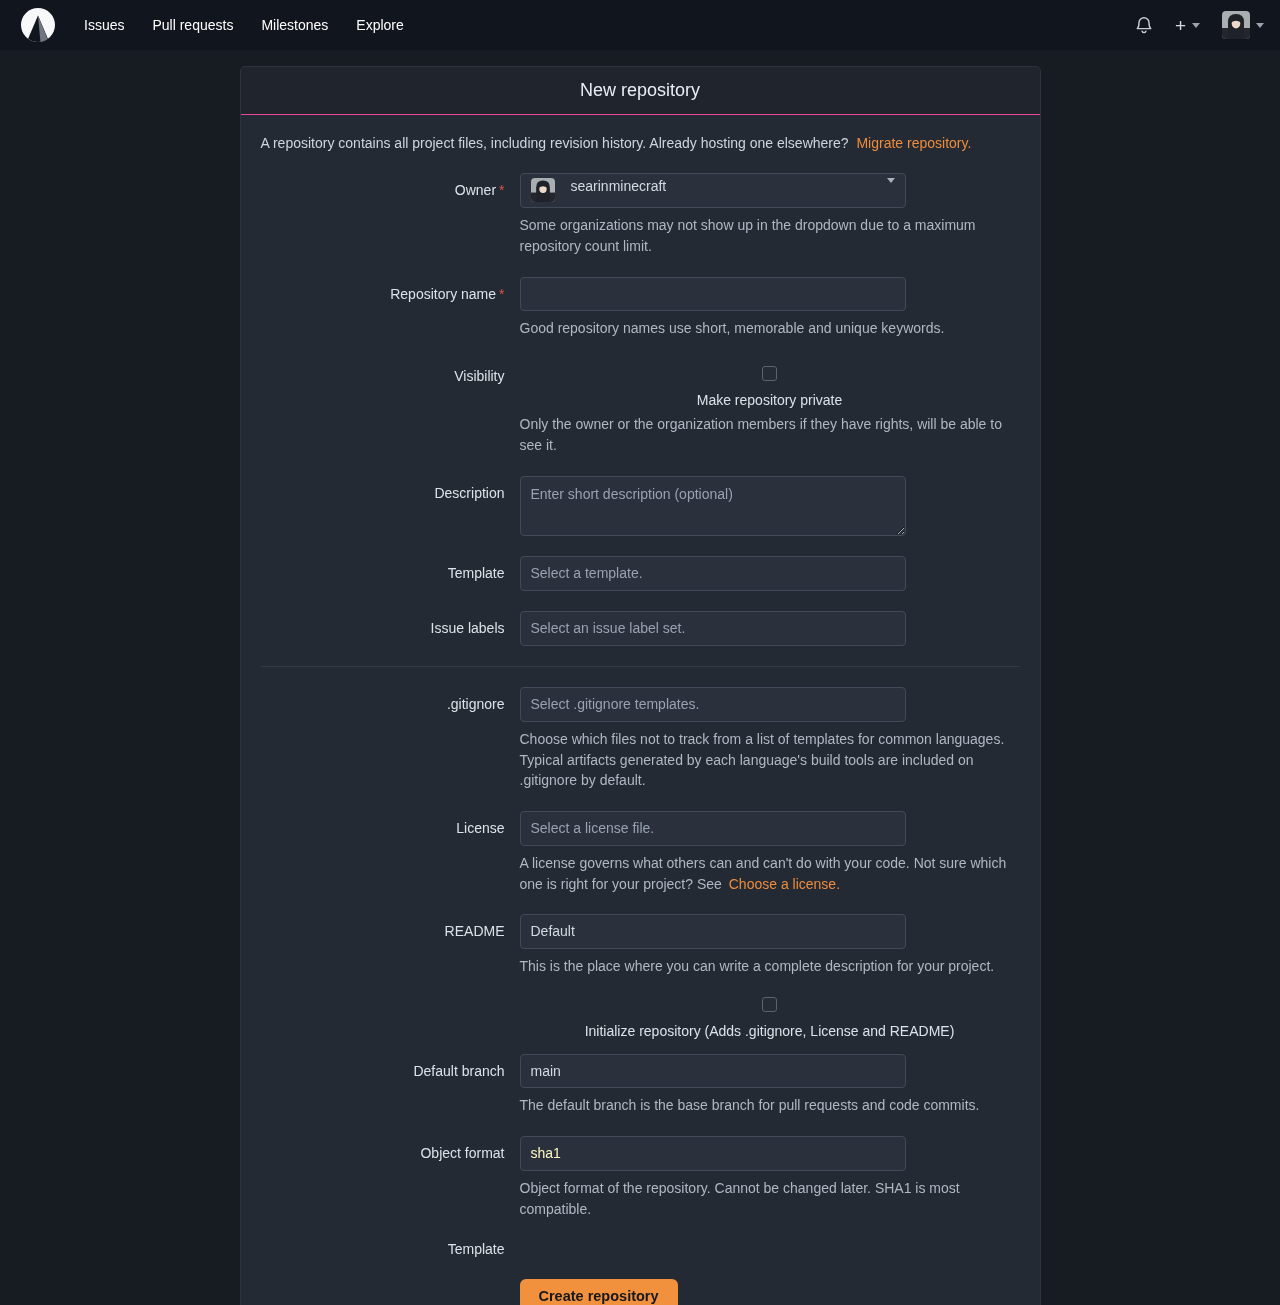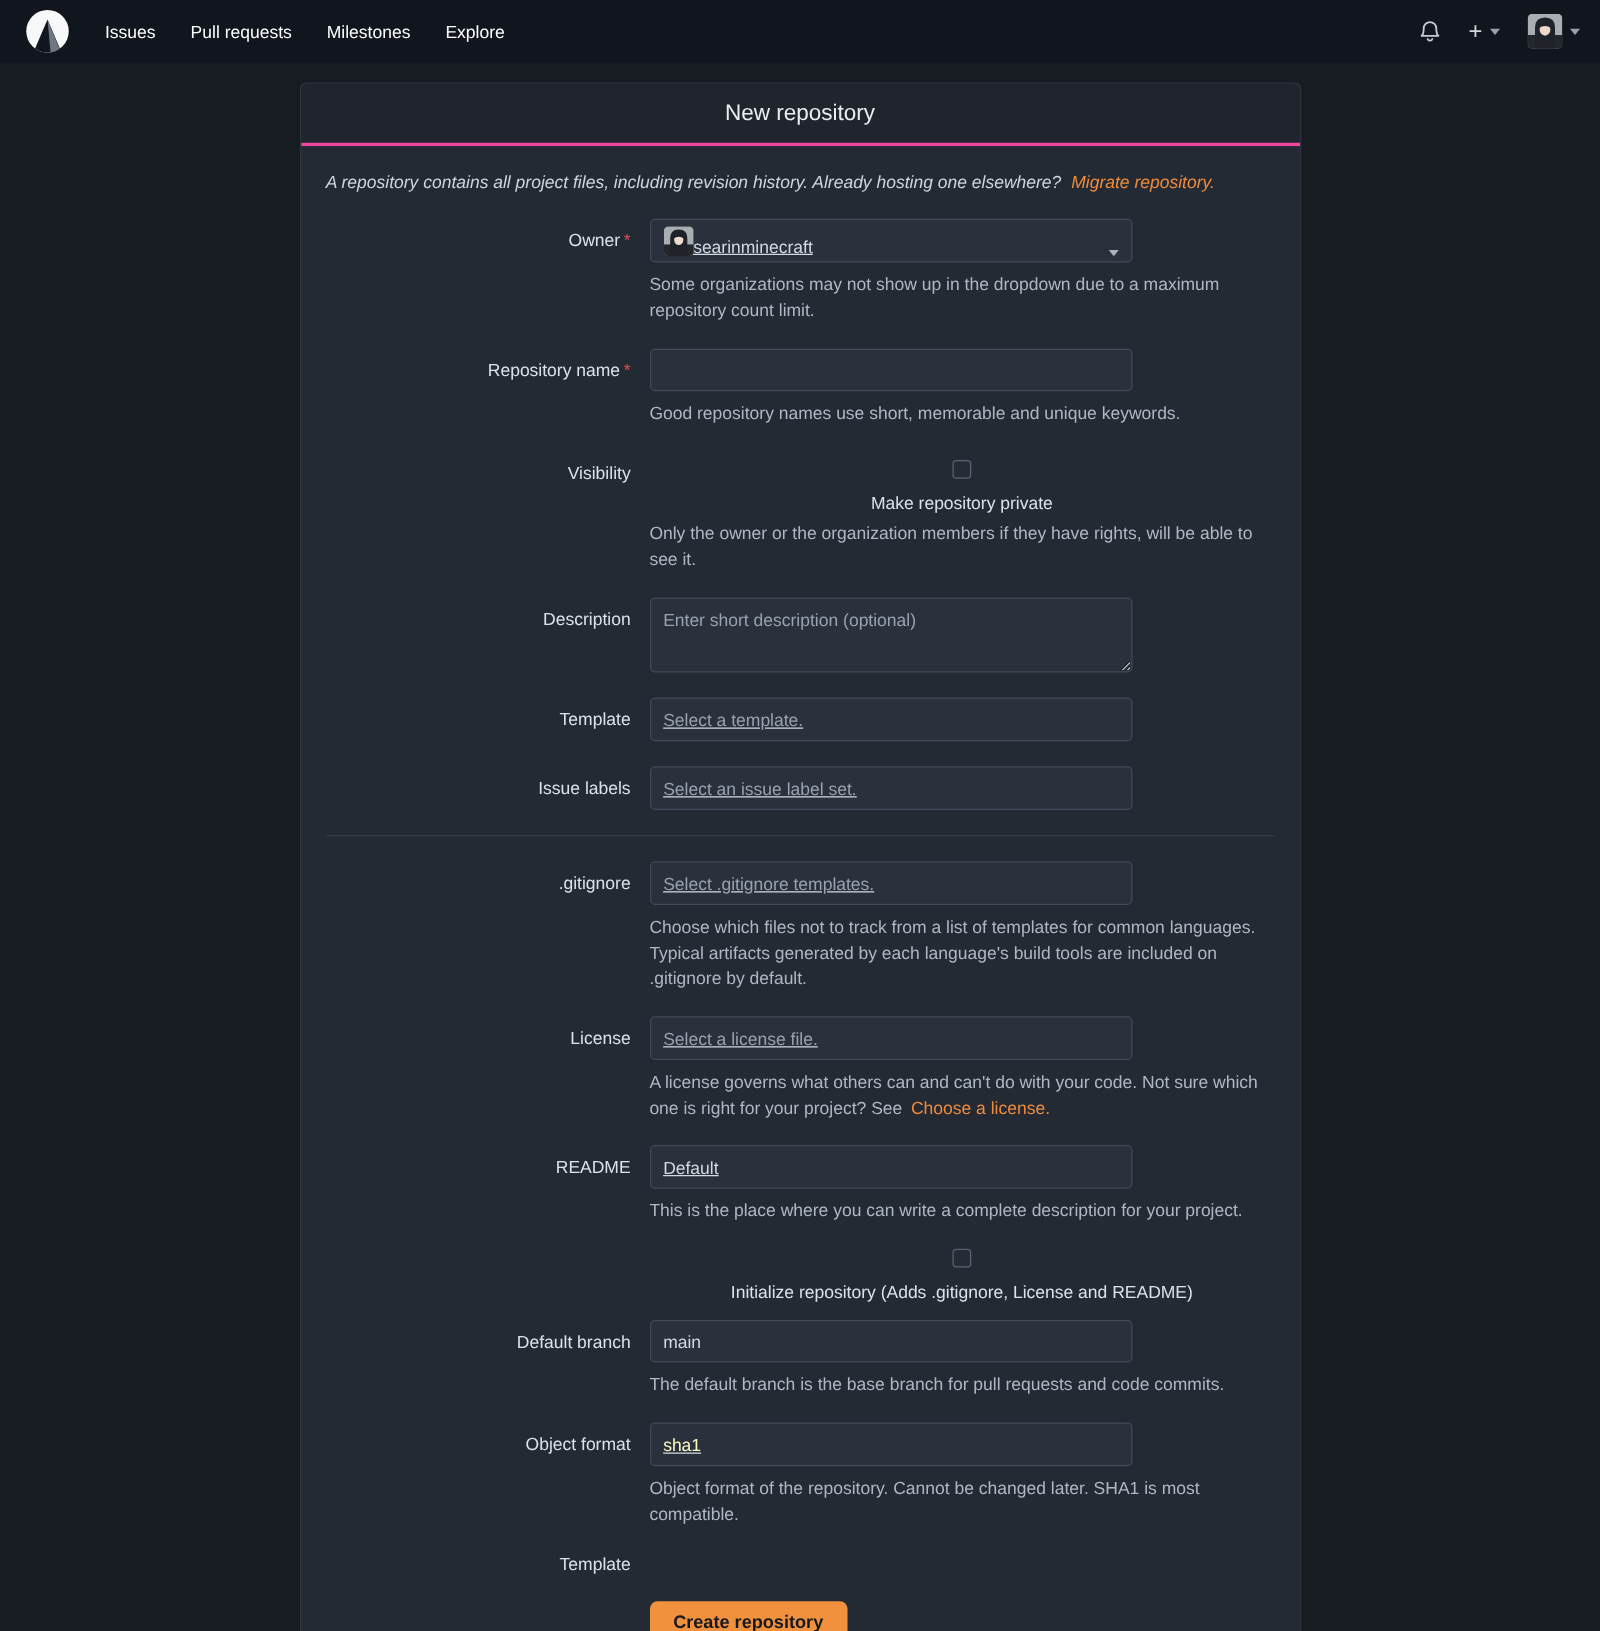--- a/index.html
+++ b/index.html
@@ -51,30 +51,30 @@
   
   .panel {
     width: 801px;
     margin: 16px auto 47px;
     background: #242a33;
     border: 1px solid #2c333d;
     border-radius: 5px;
   }
   .panel-header {
     background: #20252d;
-    border-bottom: 3px solid #ec4899;
+    border-bottom: 1px solid #ec4899;
     border-radius: 5px 5px 0 0;
     padding: 13px 10px;
     text-align: center;
     font-size: 18px;
     font-weight: 500;
     color: #e9eef3;
   }
   .panel-body { padding: 16px 20px 17px; }
-  .intro { margin: 2px 0 20px; color: #ced5dd; line-height: 1.45; font-style: italic; }
+  .intro { margin: 2px 0 20px; color: #ced5dd; line-height: 1.45; }
   .text-link { color: #ee8c3c; cursor: pointer; text-decoration: none; }
 
   
   .field { display: flex; margin-bottom: 20px; }
   .flabel {
     width: 244px;
     flex-shrink: 0;
     text-align: right;
     padding-top: 8px;
     color: #dbe2e9;
@@ -93,25 +93,24 @@
     font-size: 14px;
     font-family: "Liberation Sans", sans-serif;
     display: block;
   }
   input.ctl, textarea.ctl { outline: none; }
   input.ctl::placeholder, textarea.ctl::placeholder { color: #98a2b0; opacity: 1; }
   textarea.ctl { height: 60px; resize: vertical; line-height: 1.4; }
 
   .fake-select {
     display: flex;
-    align-items: flex-end;
-    gap: 0;
+    align-items: flex-start;
+    gap: 16px;
     cursor: pointer;
     min-height: 35px;
-    text-decoration: underline;
   }
   .owner-select { padding: 4px 10px; }
   .fake-select .caret { margin-left: auto; border-top-color: #aab2bc; }
   .placeholder-text { color: #98a2b0; }
   .value-text { color: #d3dae2; }
   .dim-value-text { color: #fef9c3; }
 
   .help { margin: 7px 0 0; color: #aeb8c3; line-height: 1.48; }
 
   .checkbox-row { display: flex; align-items: center; gap: 11px; padding-top: 8px; cursor: pointer; flex-direction: column; }

